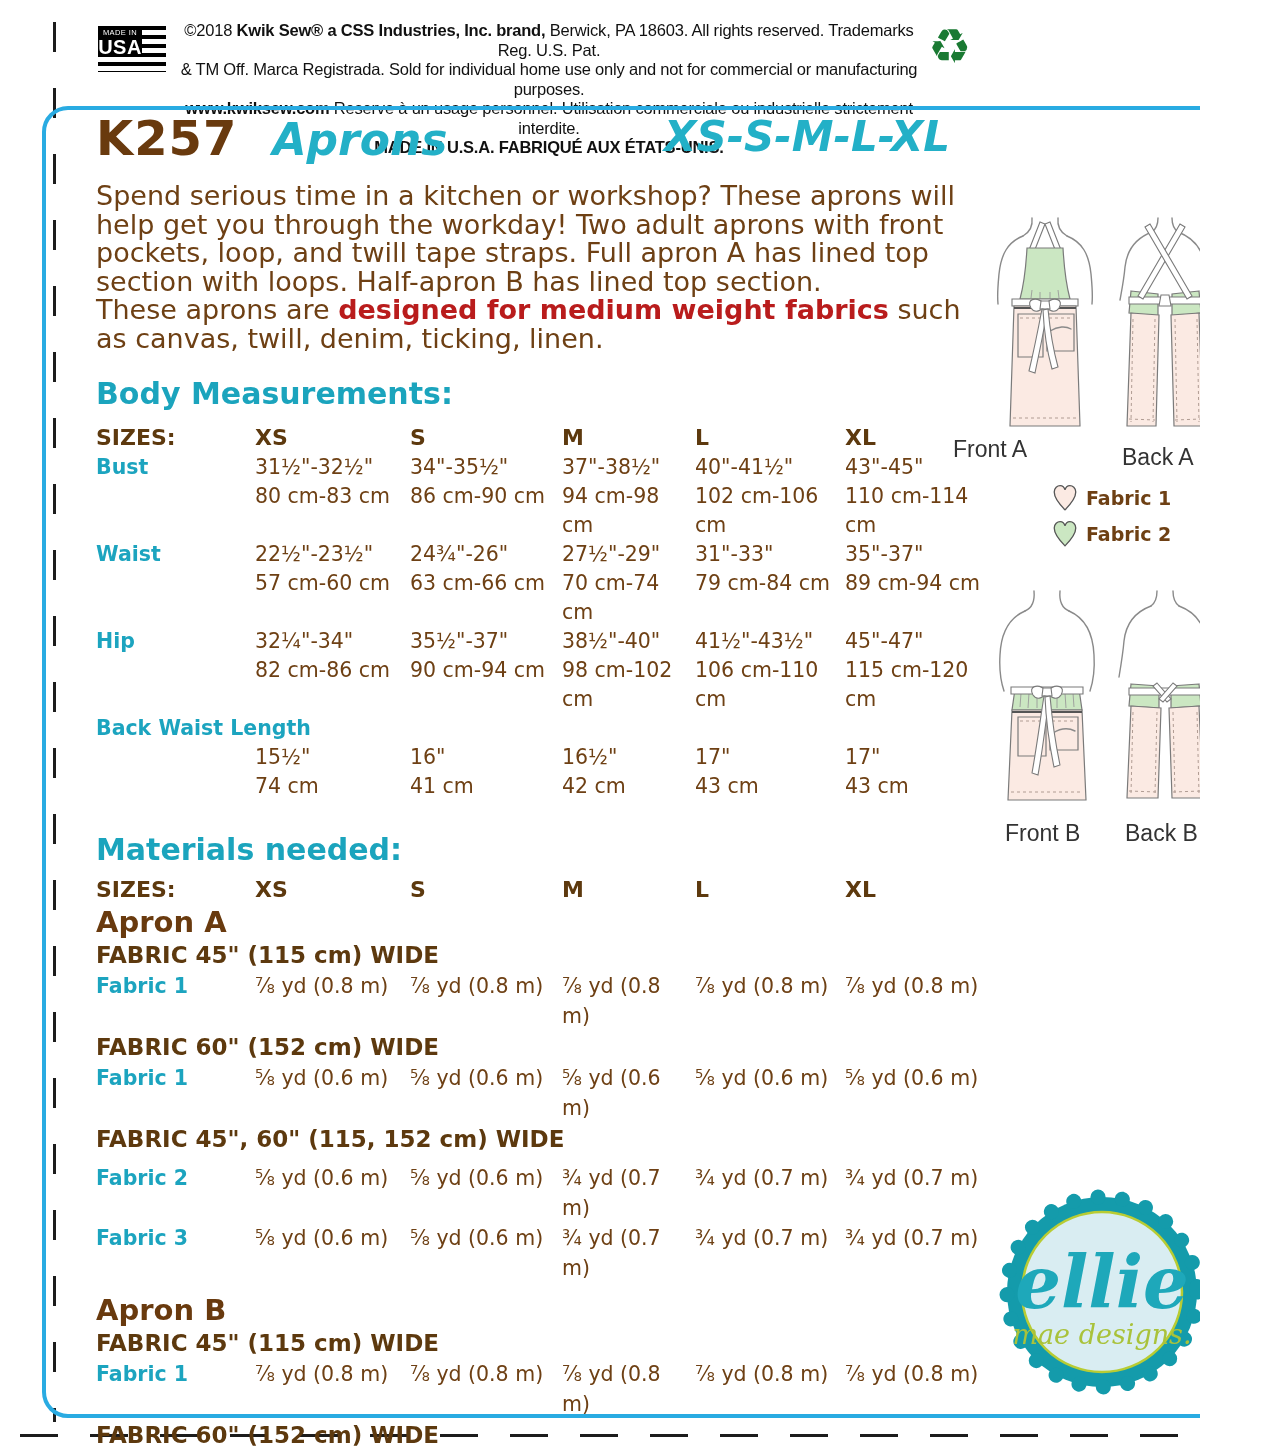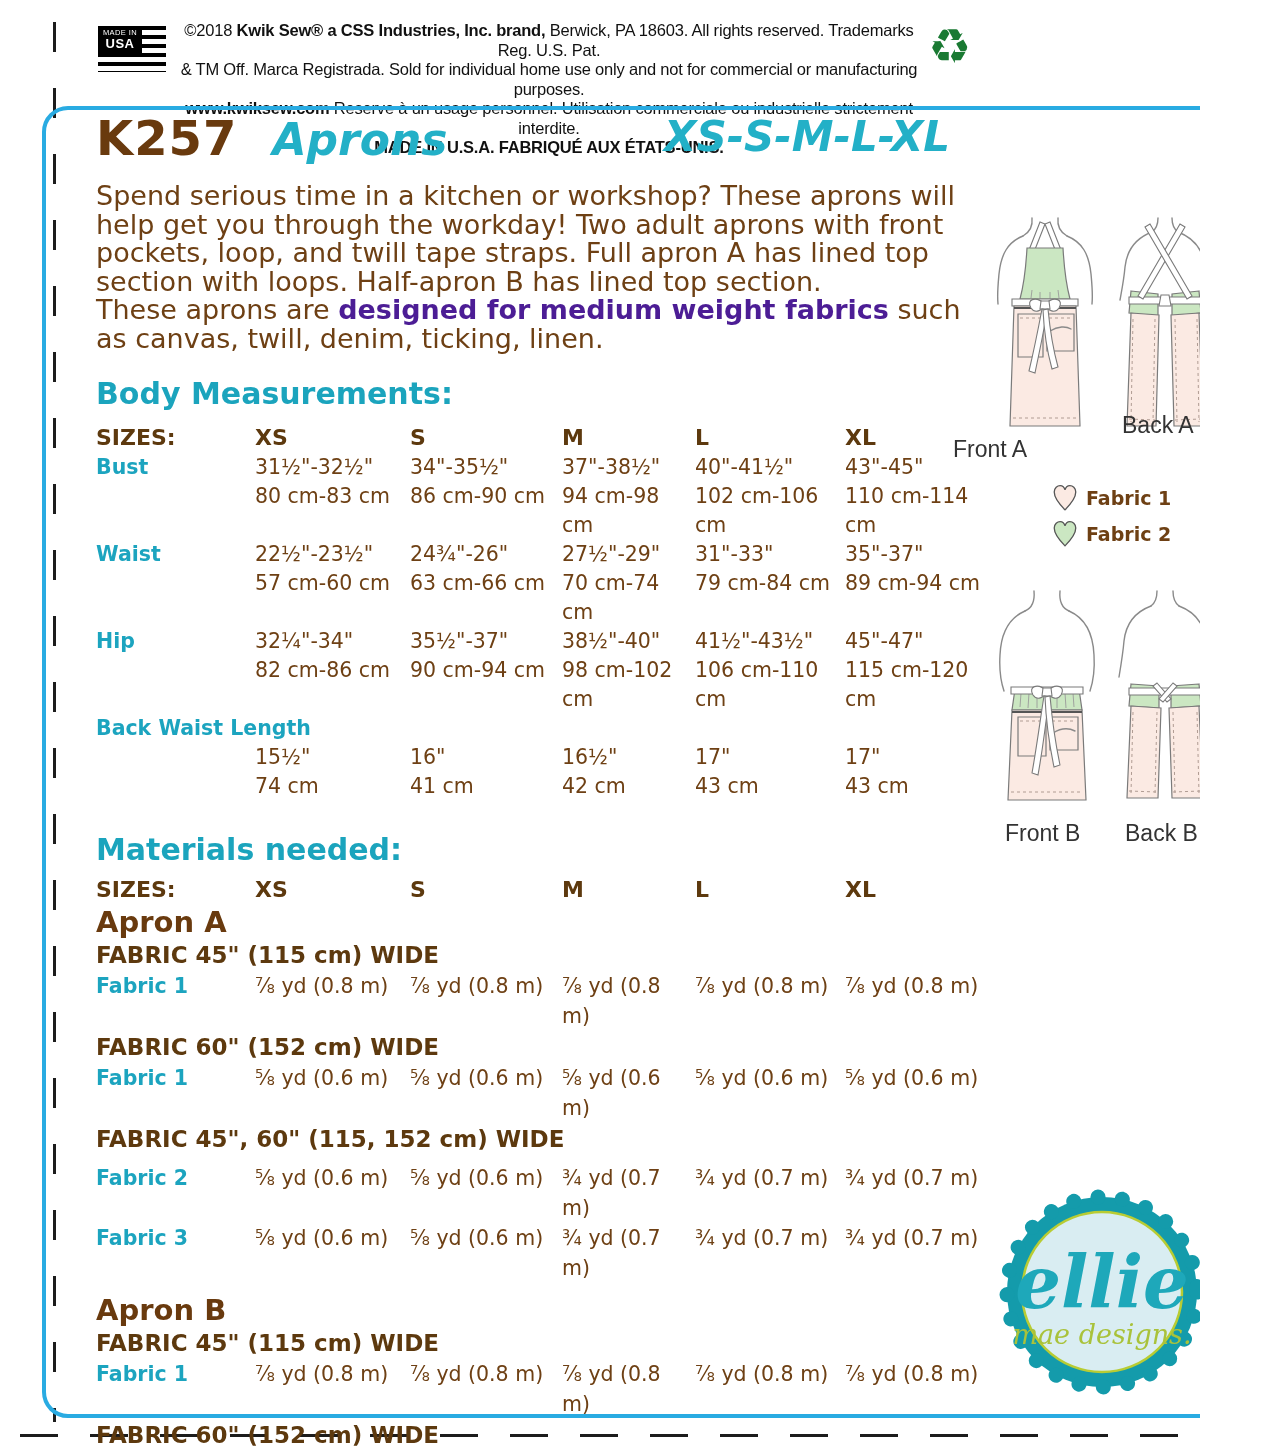--- a/index.html
+++ b/index.html
@@ -7,37 +7,37 @@
         font-family:"DejaVu Sans",sans-serif;}
   
   .dash-v{position:absolute;width:3px;background:repeating-linear-gradient(180deg,#1c1c1c 0 30px,transparent 30px 66px);}
   .dash-h{position:absolute;height:3px;background:repeating-linear-gradient(90deg,#1c1c1c 0 38px,transparent 38px 70px);}
   
   .usa-flag{position:absolute;left:98px;top:26px;width:68px;height:46px;
             background:repeating-linear-gradient(180deg,#000 0 4px,#fff 4px 9px);}
   .usa-box{position:absolute;left:0;top:0;width:44px;height:29px;background:#000;color:#fff;
            text-align:center;font-family:"Liberation Sans",sans-serif;}
   .usa-box .t{display:block;font-size:7.5px;letter-spacing:.4px;margin-top:2px;}
-  .usa-box .u{display:block;font-size:13px;font-weight:bold;line-height:1;letter-spacing:.5px;}
+  .usa-box .u{display:block;font-size:20px;font-weight:bold;line-height:1;letter-spacing:.5px;}
   .hdr-text{position:absolute;left:166px;top:21px;width:766px;text-align:center;color:#111;
             font-family:"Liberation Sans",sans-serif;font-size:16.5px;line-height:19.5px;letter-spacing:-0.2px;}
   .hdr-text b{font-weight:bold;}
   .hdr-line4{font-weight:bold;}
   .recycle{position:absolute;left:928px;top:22px;font-size:48px;color:#1a7a33;line-height:1;}
   
   .frame{position:absolute;left:42px;top:106px;width:1177px;height:1304px;
          border:4.5px solid #29abe2;border-radius:26px;}
   
   .content{position:absolute;left:96px;top:110px;width:900px;}
   .title-row{position:relative;height:60px;}
   .code{font-size:48px;font-weight:bold;color:#693a0e;letter-spacing:1px;}
   .apname{font-size:44px;font-weight:bold;font-style:italic;color:#23b0c7;margin-left:30px;}
   .sizes-big{position:absolute;left:568px;top:2px;font-size:42px;font-weight:bold;font-style:italic;color:#23b0c7;}
   .desc{margin-top:12px;font-size:27px;line-height:28.5px;color:#6e4014;}
-  .desc b{font-weight:bold;color:#4c1d95;}
+  .desc b{font-weight:bold;color:#b91c1c;}
   .h-teal{font-size:30px;font-weight:bold;color:#1ba4bd;line-height:38px;}
   .bm-title{margin-top:22px;}
   .cols{display:grid;grid-template-columns:159px 155px 152px 133px 150px 1fr;}
   .bm{margin-top:10px;font-size:20.5px;color:#6e4014;}
   .bm .row{line-height:29px;}
   .sizes-row{font-weight:bold;color:#5d390e;font-size:22px;line-height:30px;}
   .rowlabel{color:#1ca4bf;font-weight:bold;}
   .full-label{color:#1ca4bf;font-weight:bold;font-size:20.5px;line-height:29px;}
   .mat-title{margin-top:30px;}
   .mat{font-size:20.5px;color:#6e4014;}
@@ -301,21 +301,21 @@
           <path class="wht" d="M82,78 L40,6 L35,9 L77,81 Z"></path>
         <path class="wht" d="M51,77 L59,77 L61,88 L49,88 Z"></path>
         <path class="pnk" d="M21,95 L49,97 L46,208 L17,208 Z"></path>
           <path class="pnk" d="M89,95 L61,97 L64,208 L93,208 Z"></path>
         <path class="dsh" d="M45,101 L43,204 M23,101 L21,204 M65,101 L67,204 M87,101 L89,204"></path>
         <path class="dsh" d="M19,201 L45,202 M65,202 L91,201"></path>
       </g>
     </svg>
   </div>
   <div class="fig-label" style="left:953px;top:436px;">Front A</div>
-  <div class="fig-label" style="left:1122px;top:412px;">Back A</div>
+  <div class="fig-label" style="left:1122px;top:444px;">Back A</div>
 
   <div class="legend">
     <div class="legend-row">
       <svg width="26" height="28" viewBox="0 0 24 26">
         <path d="M12,24 C5,17 2,12 2,7.5 C2,3.5 5,1.5 7.5,1.5 C10,1.5 11.5,3.5 12,5.5 C12.5,3.5 14,1.5 16.5,1.5 C19,1.5 22,3.5 22,7.5 C22,12 19,17 12,24 Z" fill="#fbeae3" stroke="#555" stroke-width="1.2"></path>
       </svg>
       <span class="legend-label">Fabric 1</span>
     </div>
     <div class="legend-row">
       <svg width="26" height="28" viewBox="0 0 24 26">

